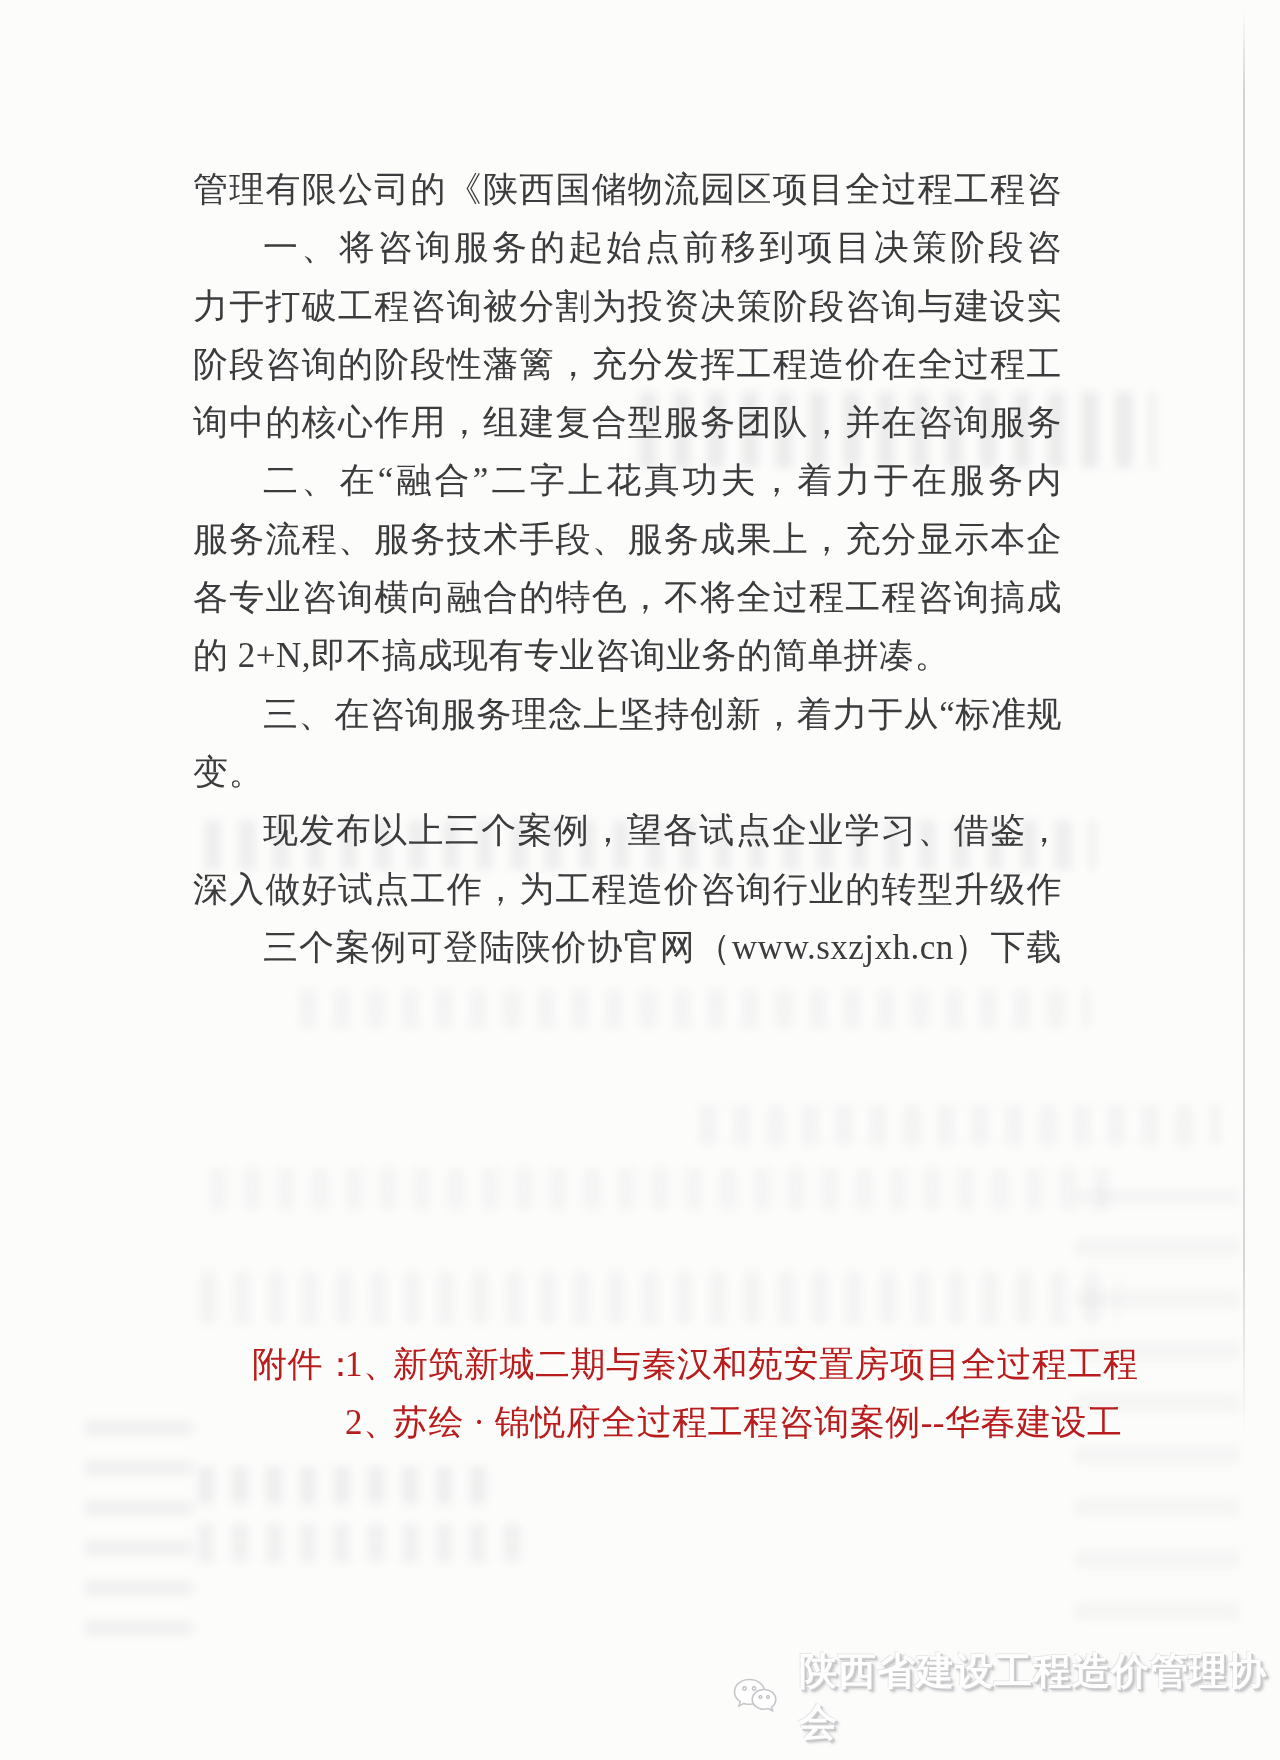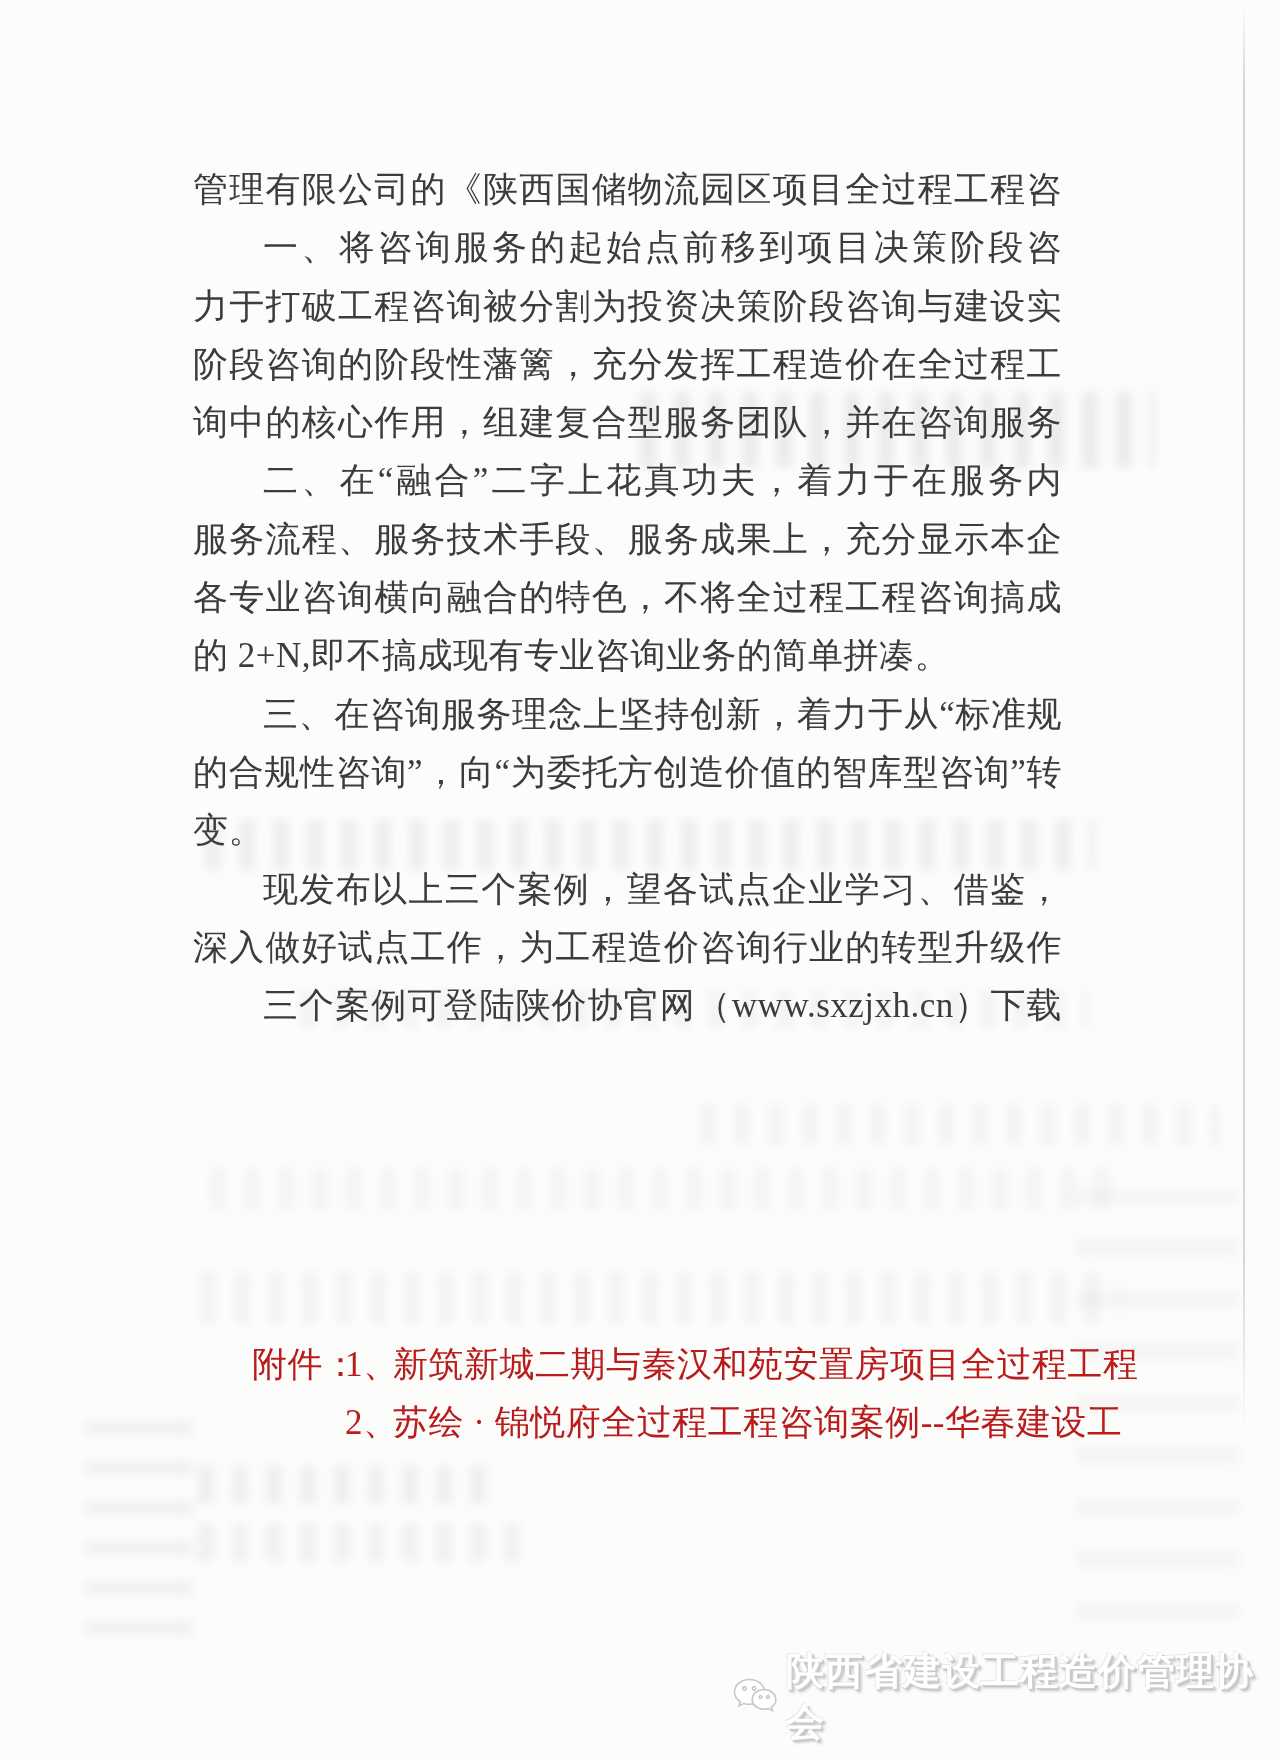--- a/index.html
+++ b/index.html
@@ -32,21 +32,21 @@
   }
   .arow{height:58px;white-space:nowrap;}
   .alabel{display:inline-block;width:93px;}
   .anum{display:inline-block;width:48px;}
   .acont{display:inline-block;}
   .arow.cont{padding-left:141px;}
   .arow.num2{padding-left:93px;}
   
   .footer{
     position:absolute;left:731px;top:1666px;height:62px;
-    display:flex;align-items:center;gap:7px;
+    display:flex;align-items:center;gap:20px;
   }
   .org-name{
     font-family:"Liberation Sans", sans-serif;
     font-weight:700;font-size:38px;letter-spacing:1px;
     color:#ffffff;
     text-shadow:1px 1px 0 #d0d0d3, 2px 2px 0 #c6c6c9, 3px 3px 3px rgba(150,150,155,.55), -1px -1px 0 #e9e9ea;
   }
   .wicon{width:48px;height:52px;flex:0 0 auto;}
   
   .ghost{
@@ -88,21 +88,20 @@
     <div class="ln j">管理有限公司的《陕西国储物流园区项目全过程工程咨询案</div>
     <div class="ln j ind">一、将咨询服务的起始点前移到项目决策阶段咨询，着</div>
     <div class="ln j">力于打破工程咨询被分割为投资决策阶段咨询与建设实施</div>
     <div class="ln j">阶段咨询的阶段性藩篱，充分发挥工程造价在全过程工程咨</div>
     <div class="ln j">询中的核心作用，组建复合型服务团队，并在咨询服务能力</div>
     <div class="ln j ind">二、在“融合”二字上花真功夫，着力于在服务内涵、</div>
     <div class="ln j">服务流程、服务技术手段、服务成果上，充分显示本企业在</div>
     <div class="ln j">各专业咨询横向融合的特色，不将全过程工程咨询搞成简单</div>
     <div class="ln">的 2+N,即不搞成现有专业咨询业务的简单拼凑。</div>
     <div class="ln j ind">三、在咨询服务理念上坚持创新，着力于从“标准规范</div>
-    <div class="ln j">的合规性咨询”，向“为委托方创造价值的智库型咨询”转</div>
     <div class="ln">变。</div>
     <div class="ln j ind">现发布以上三个案例，望各试点企业学习、借鉴，继续</div>
     <div class="ln j">深入做好试点工作，为工程造价咨询行业的转型升级作出新</div>
     <div class="ln j ind">三个案例可登陆陕价协官网（www.sxzjxh.cn）下载中心</div>
   </div>
 
   <div class="attach">
     <div class="arow">
       <span class="alabel">附件：</span><span class="anum">1、</span><span class="acont">新筑新城二期与秦汉和苑安置房项目全过程工程</span>
     </div>

